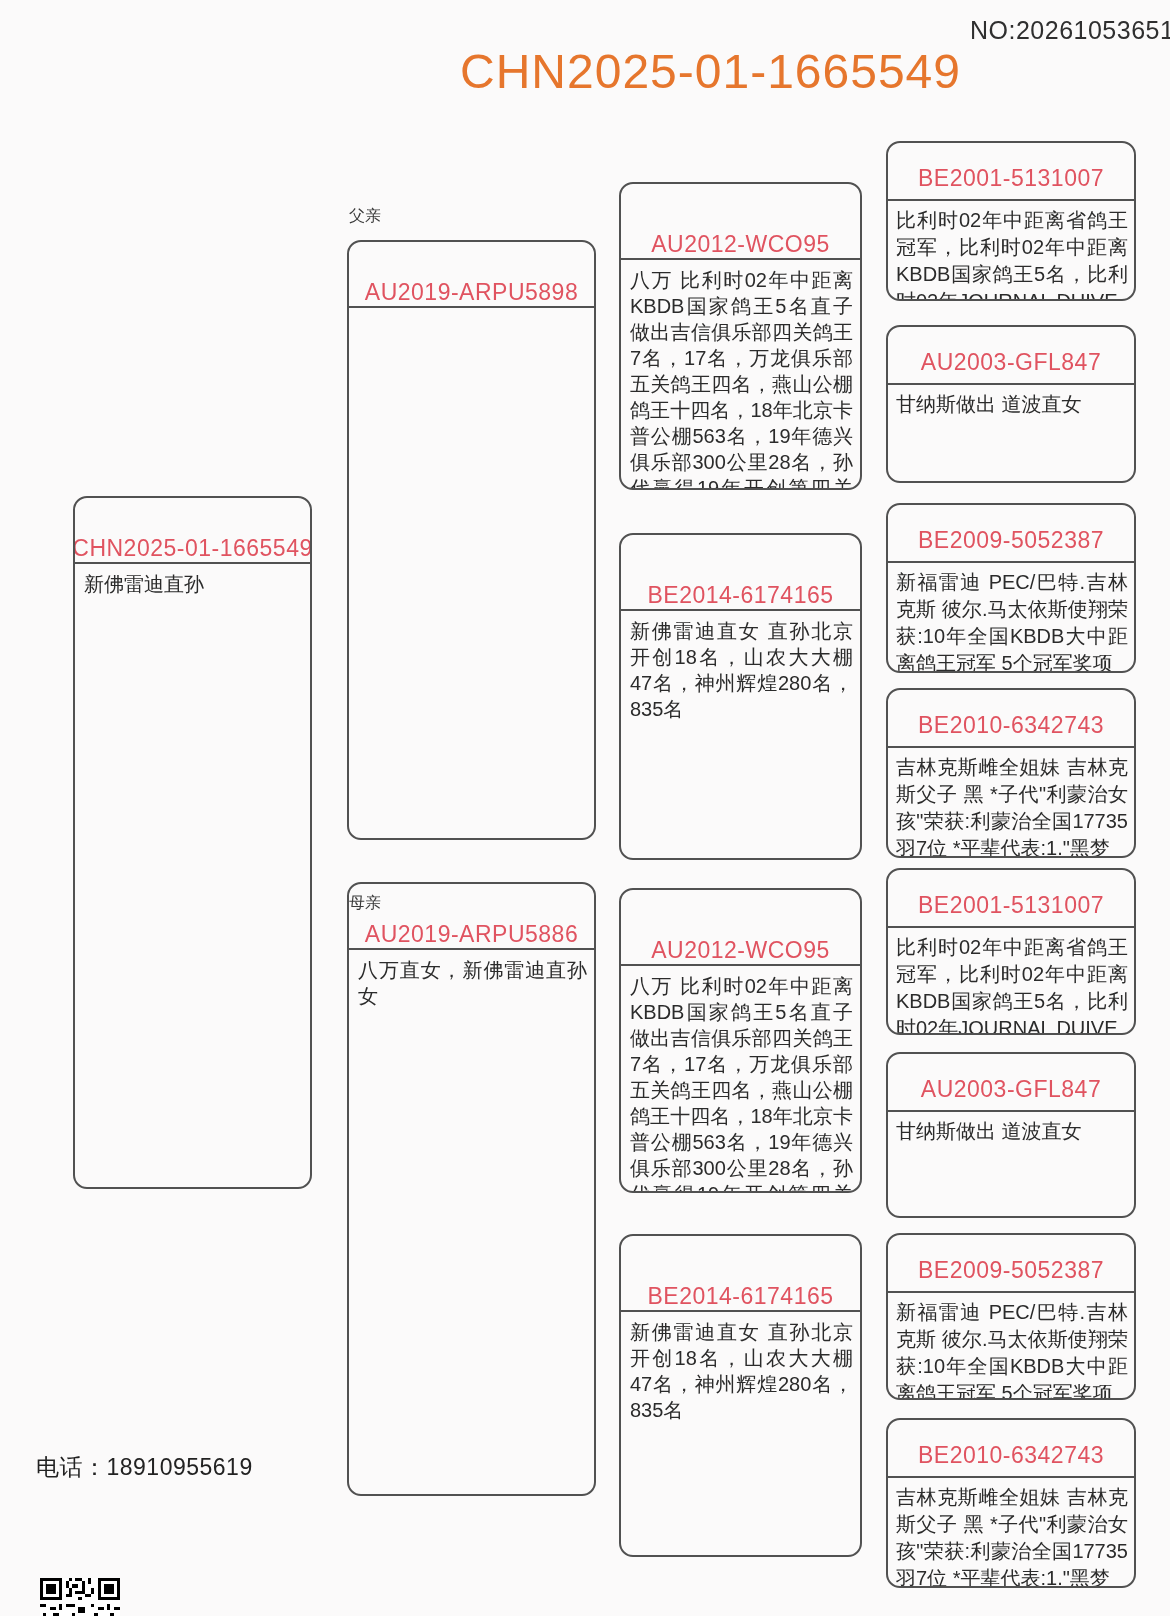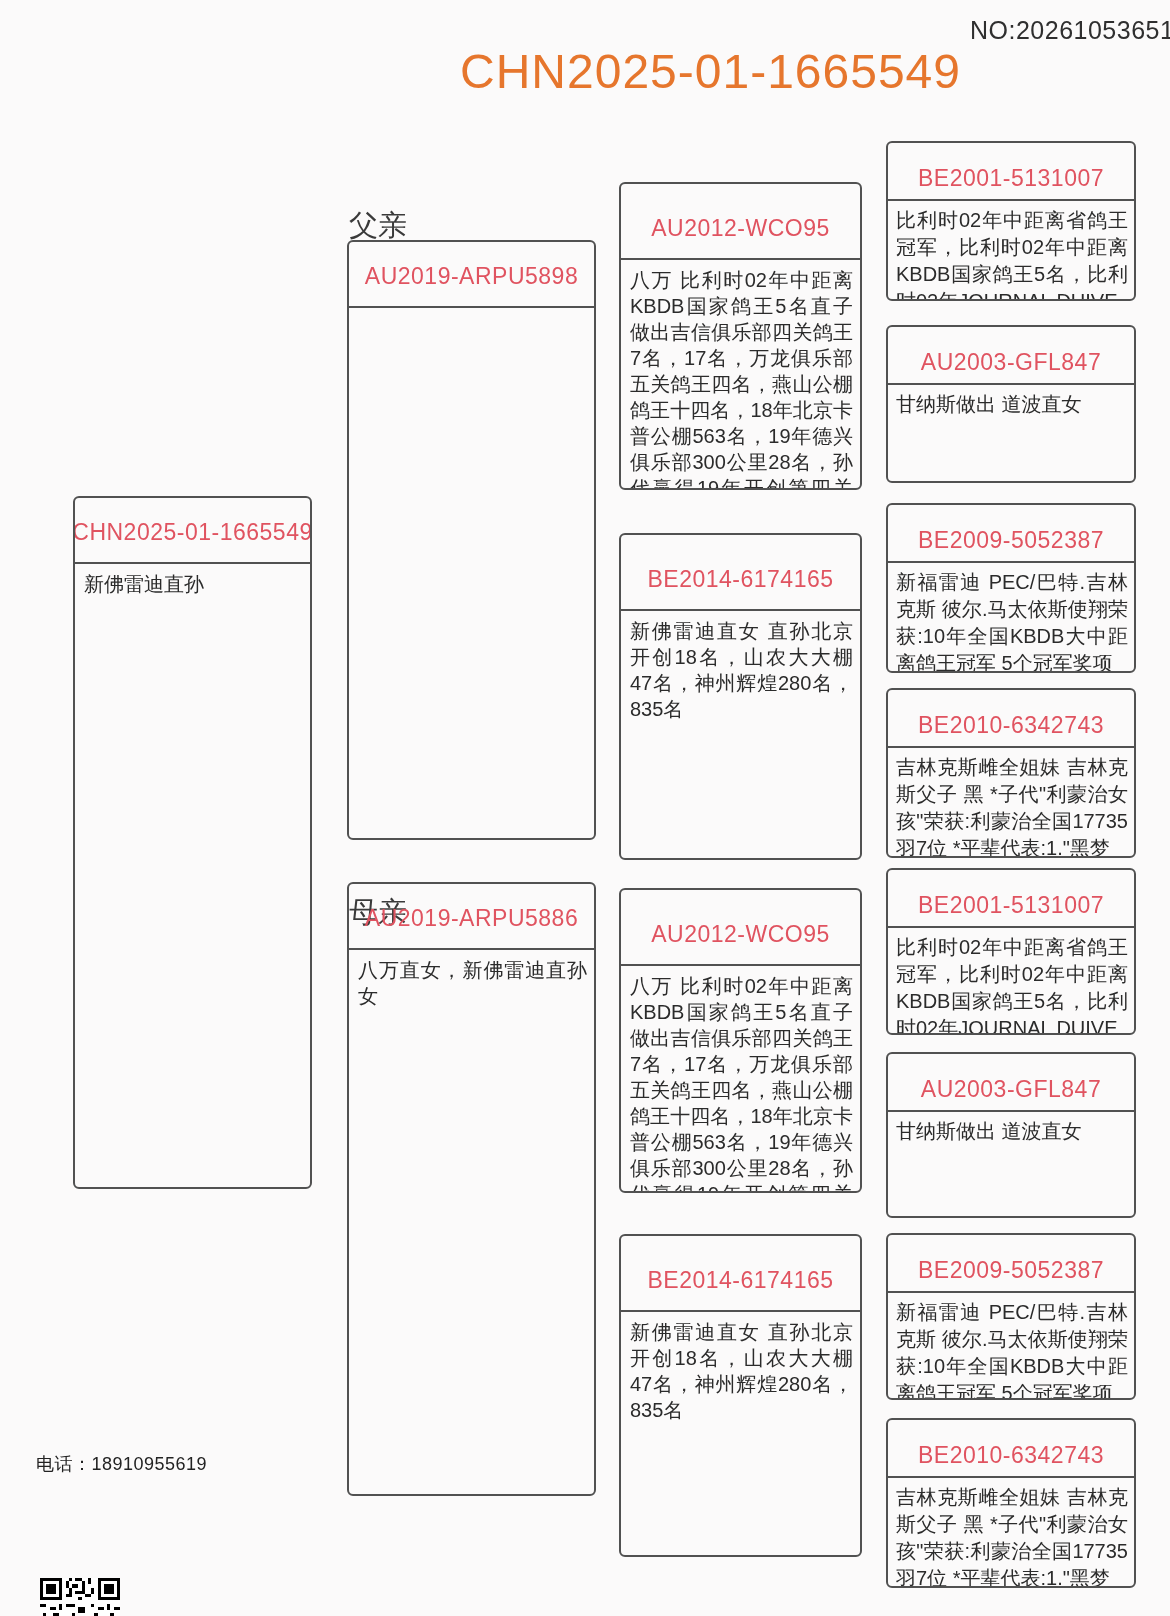--- a/index.html
+++ b/index.html
@@ -16,52 +16,52 @@
     font-size:25px;color:#2f2f2f;letter-spacing:0.5px;
     white-space:nowrap;
   }
   .title{
     position:absolute;left:460px;top:44px;
     font-size:48px;color:#e6762d;letter-spacing:1px;
     white-space:nowrap;
   }
   .gen-label{
     position:absolute;
-    font-size:29px;color:#3a3a3a;
+    font-size:16px;color:#3a3a3a;
   }
   .card{
     position:absolute;
     border:2px solid #515151;
-    border-radius:6px;
+    border-radius:14px;
     background:transparent;
     box-sizing:border-box;
     overflow:hidden;
   }
   .hdr{
     display:flex;align-items:flex-end;justify-content:center;
     border-bottom:2px solid #515151;
     box-sizing:border-box;
-    padding-bottom:16px;
+    padding-bottom:0;
   }
   .hdr-tall .hdr{height:66px;}
   .hdr-mid  .hdr{height:76px;}
   .hdr-sm   .hdr{height:58px;padding-bottom:7px;}
   .ring{
     font-size:23px;color:#e05360;letter-spacing:0.5px;
     white-space:nowrap;
   }
   .desc{
     padding:7px 7px 6px 9px;
     font-size:20px;line-height:26px;color:#2b2b2b;
     text-align:justify;
   }
   .hdr-sm .desc{padding:6px 6px 4px 8px;line-height:27px;}
   .phone{
     position:absolute;left:36px;top:1452px;
-    font-size:18px;color:#222;letter-spacing:0.5px;
+    font-size:23px;color:#222;letter-spacing:0.5px;
   }
   .qr{
     position:absolute;left:40px;top:1578px;width:80px;height:80px;
   }
 </style>
 </head>
 <body>
 
 <div class="page">
 

